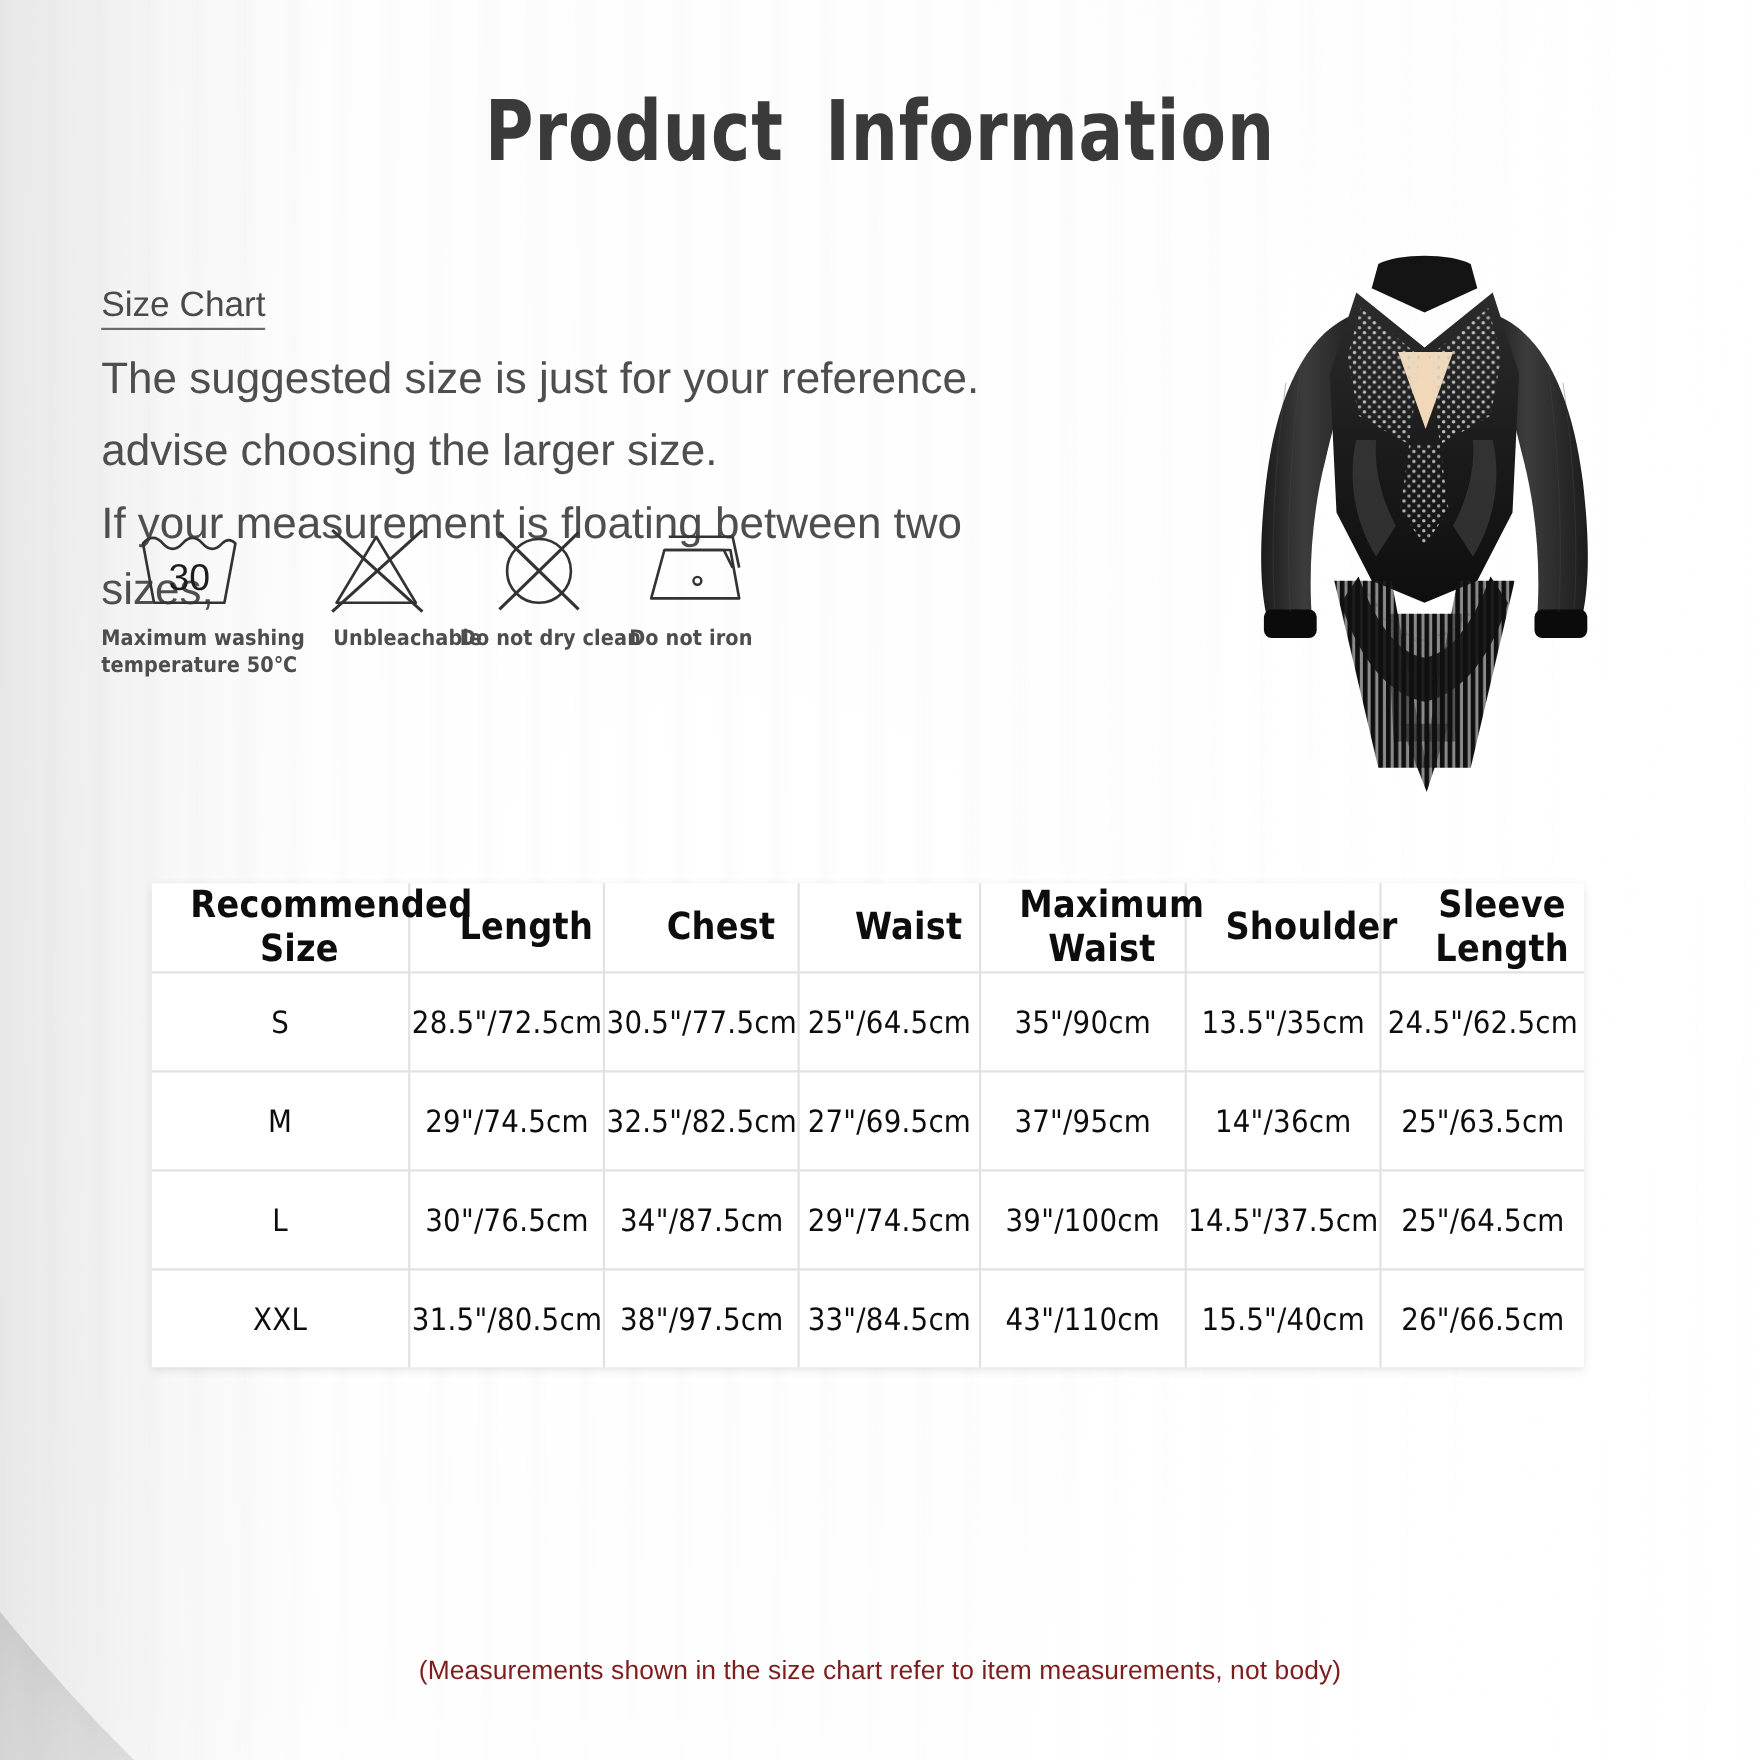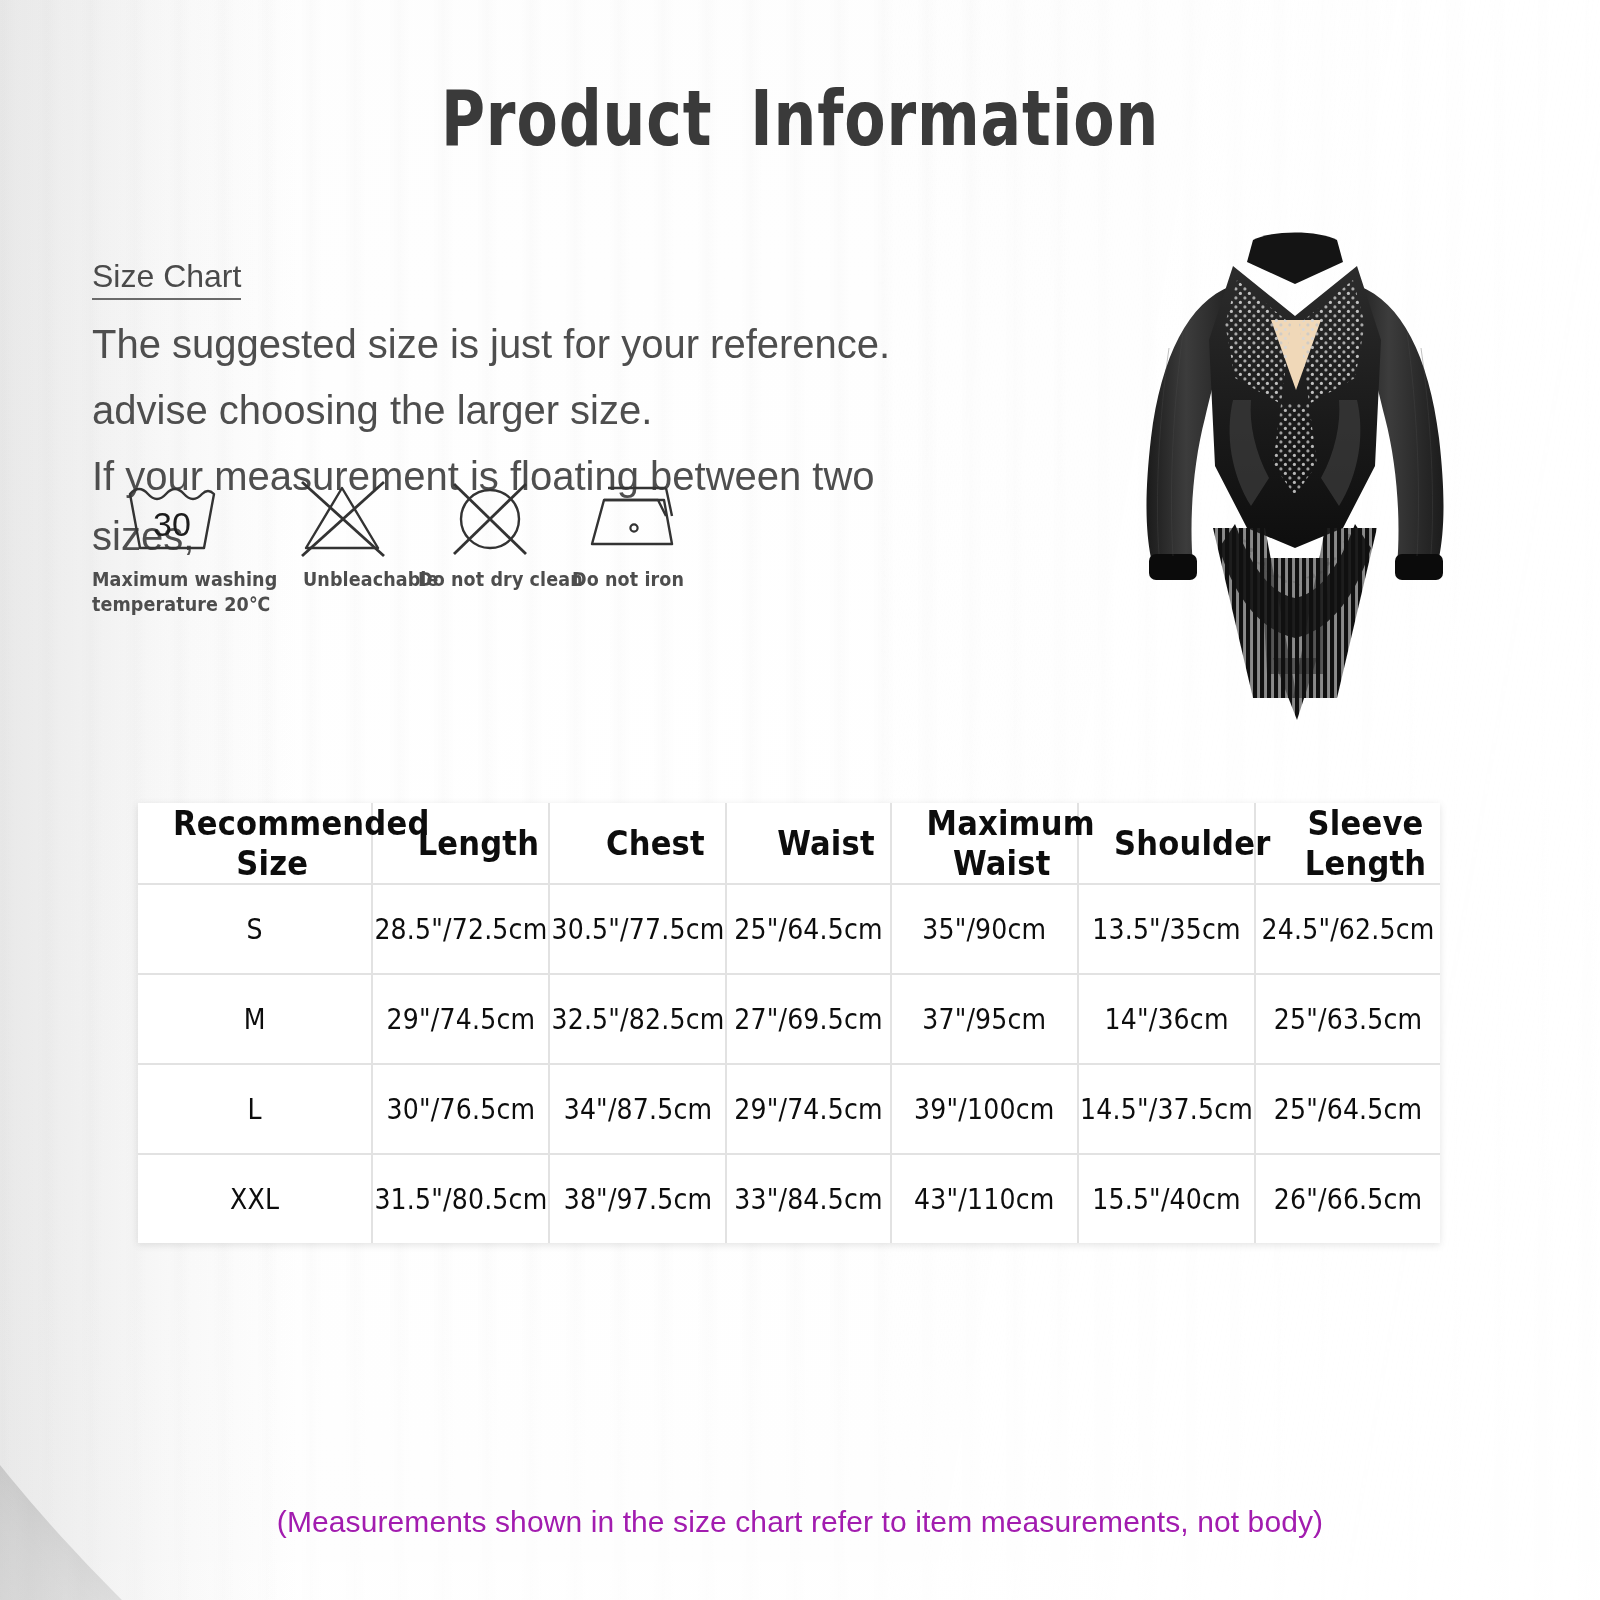--- a/index.html
+++ b/index.html
@@ -126,21 +126,21 @@
   col.c2{width:13.6%;}
   col.c3{width:12.6%;}
   col.c4{width:14.4%;}
   col.c5{width:13.6%;}
   col.c6{width:14.2%;}
 
   
   #footnote{
     position:absolute;left:0;right:0;top:1505px;text-align:center;
     font-family:"Liberation Sans",sans-serif;
-    font-size:30px;color:#a21caf;letter-spacing:.1px;
+    font-size:24px;color:#7f1d1d;letter-spacing:.1px;
   }
 </style>
 </head>
 <body>
 
 <div id="stage">
   <div class="bg-base"></div>
   <div class="bg-bands"></div>
   <div class="curtain-sweep"></div>
   <div class="curtain-hilite"></div>
@@ -160,21 +160,21 @@
 <div id="care">
   <div class="care-row">
 
     <div class="care-ico ico-wash">
       <svg class="care" width="96" height="74" viewBox="0 0 96 74">
         <path d="M6 14 Q15 4 24 14 Q33 24 42 14 Q51 4 60 14 Q69 24 78 14 Q84 8 90 14
                  L80 68 L16 68 Z" fill="none" stroke="#333" stroke-width="2.4" stroke-linejoin="round"></path>
         <text x="48" y="56" text-anchor="middle" font-family="Liberation Sans, sans-serif" font-size="34" fill="#1d1d1d">30</text>
       </svg>
     </div>
-    <div class="care-lbl lbl-wash">Maximum washing temperature 20℃</div>
+    <div class="care-lbl lbl-wash">Maximum washing temperature 50℃</div>
 
     <div class="care-ico ico-bleach">
       <svg class="care" width="100" height="78" viewBox="0 0 100 78">
         <path d="M50 8 L86 68 L14 68 Z" fill="none" stroke="#333" stroke-width="2.4" stroke-linejoin="round"></path>
         <line x1="10" y1="2" x2="92" y2="76" stroke="#333" stroke-width="2.8"></line>
         <line x1="92" y1="2" x2="10" y2="76" stroke="#333" stroke-width="2.8"></line>
       </svg>
     </div>
     <div class="care-lbl lbl-bleach">Unbleachable</div>
 

